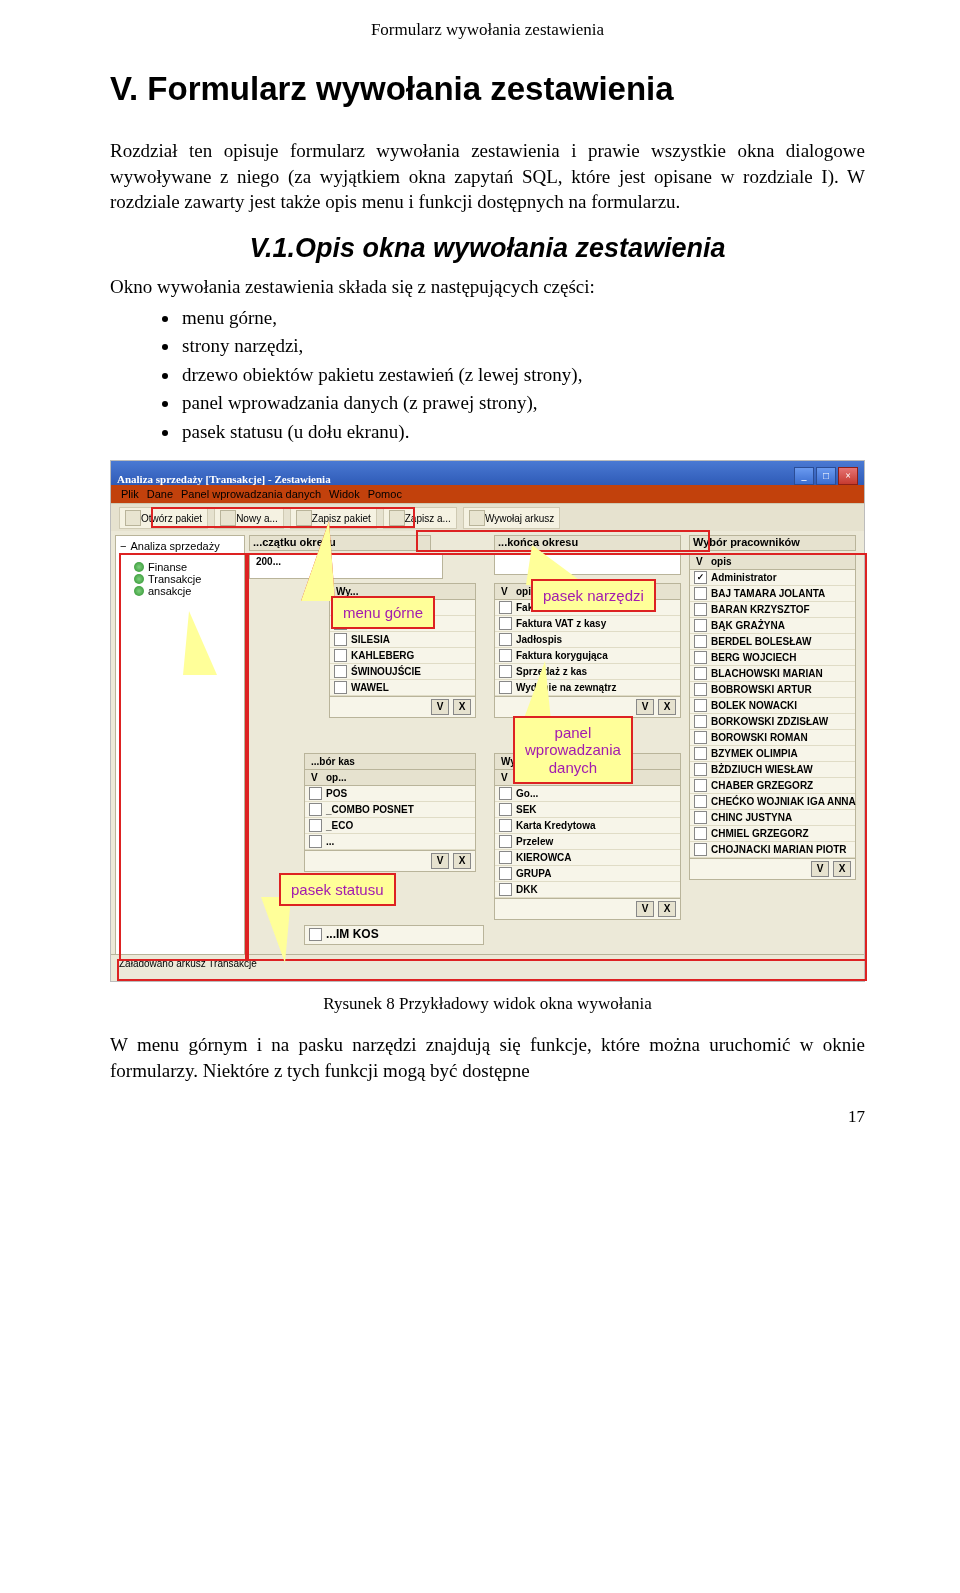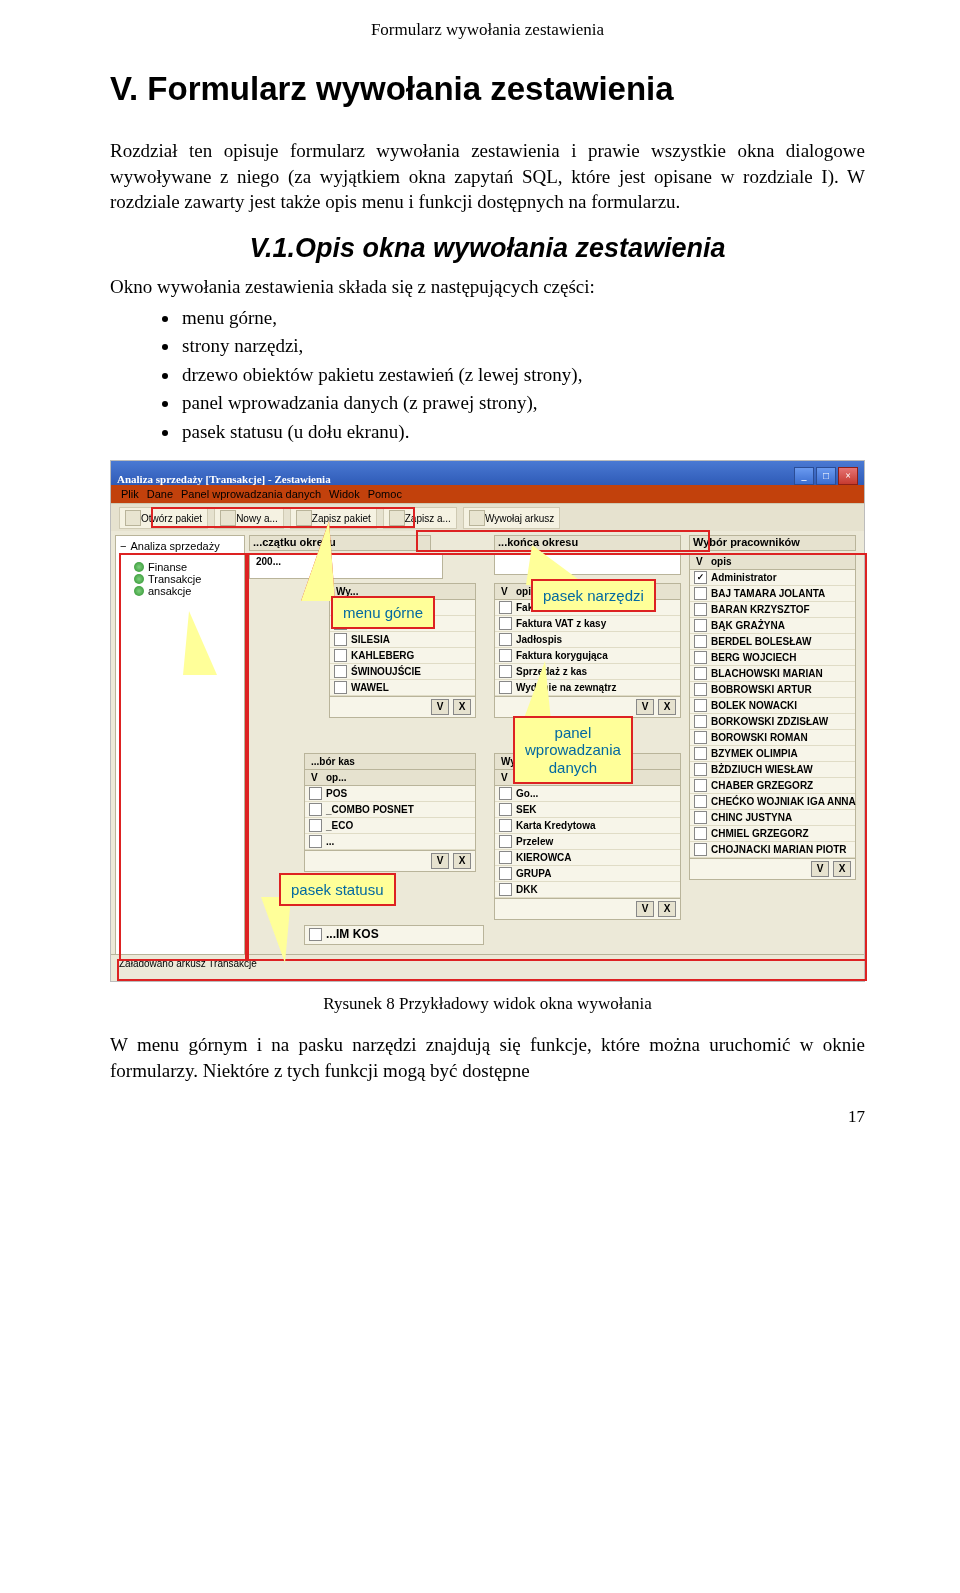--- a/index.html
+++ b/index.html
@@ -187,21 +187,21 @@
   }
 
   
   .callout {
     position: absolute;
     background: #ffff99;
     border: 2px solid #d22;
     padding: 6px 10px;
     font-family: Arial, sans-serif;
     font-size: 15px;
-    color: #0369a1;
+    color: #a21caf;
     line-height: 1.15;
     z-index: 60;
     text-align: center;
   }
   .pointer {
     position: absolute;
     width: 0; height: 0;
     z-index: 55;
   }
   .redbox {

